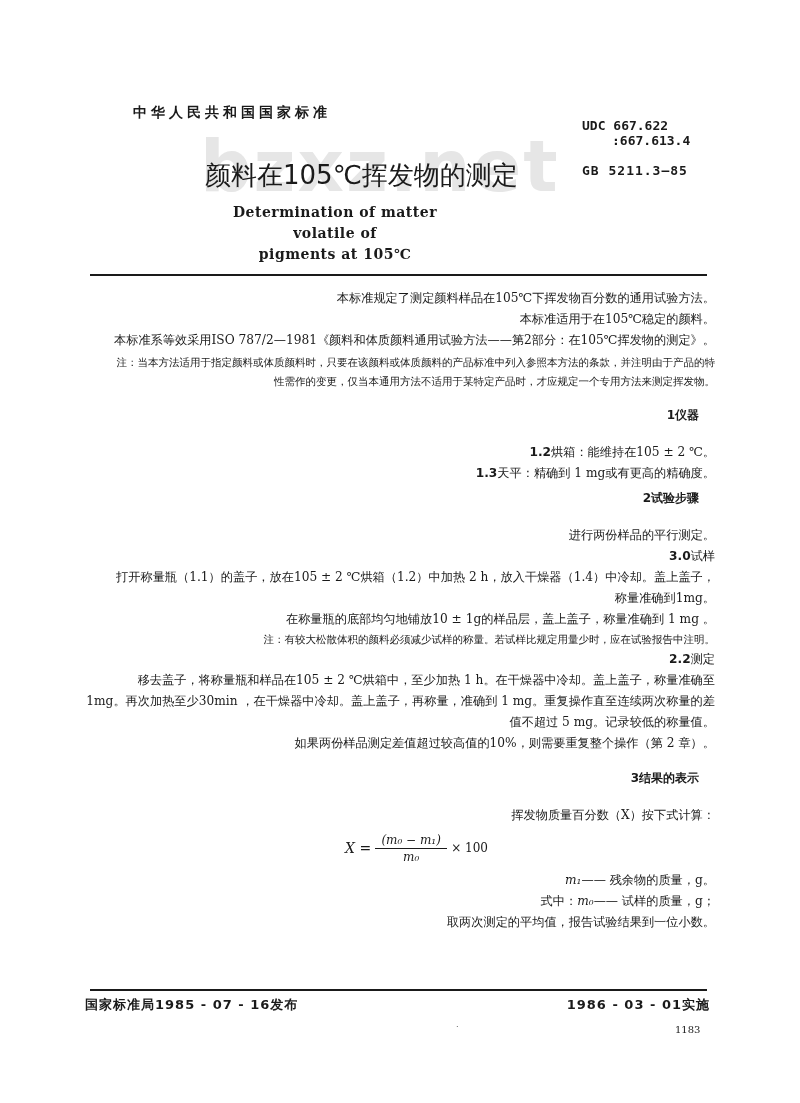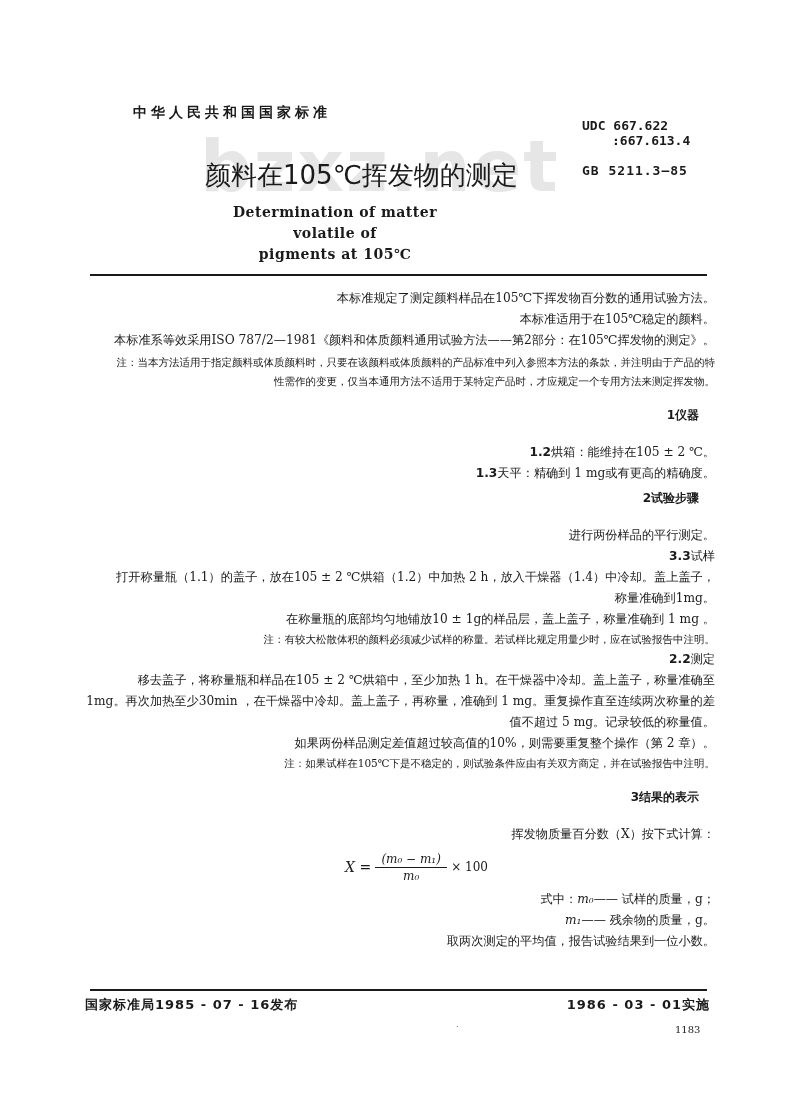--- a/index.html
+++ b/index.html
@@ -64,50 +64,49 @@
   <div style="margin-top:10px;">
     <p class="sub"><span class="num">1.2</span><span>烘箱：能维持在105 ± 2 ℃。</span></p>
     <p class="sub"><span class="num">1.3</span><span>天平：精确到 1 mg或有更高的精确度。</span></p>
   </div>
 
   <p class="sec" style="margin-top:4px;">
     <span class="num">2</span><span>试验步骤</span>
   </p>
   <p class="p" style="margin-top:10px;">进行两份样品的平行测定。</p>
 
-  <p class="sub"><span class="num">3.3</span><span>试样</span></p>
+  <p class="sub"><span class="num">3.0</span><span>试样</span></p>
   <p class="p">打开称量瓶（1.1）的盖子，放在105 ± 2 ℃烘箱（1.2）中加热 2 h，放入干燥器（1.4）中冷却。盖上盖子，称量准确到1mg。</p>
   <p class="p">在称量瓶的底部均匀地铺放10 ± 1g的样品层，盖上盖子，称量准确到 1 mg 。</p>
   <p class="note">注：有较大松散体积的颜料必须减少试样的称量。若试样比规定用量少时，应在试验报告中注明。</p>
 
   <p class="sub"><span class="num">2.2</span><span>测定</span></p>
   <p class="p">移去盖子，将称量瓶和样品在105 ± 2 ℃烘箱中，至少加热 1 h。在干燥器中冷却。盖上盖子，称量准确至1mg。再次加热至少30min ，在干燥器中冷却。盖上盖子，再称量，准确到 1 mg。重复操作直至连续两次称量的差值不超过 5 mg。记录较低的称量值。</p>
   <p class="p">如果两份样品测定差值超过较高值的10%，则需要重复整个操作（第 2 章）。</p>
-  <p class="note">注：如果试样在105℃下是不稳定的，则试验条件应由有关双方商定，并在试验报告中注明。</p>
 
   <p class="sec" style="margin-top:14px;">
     <span class="num">3</span><span>结果的表示</span>
   </p>
   <p class="p" style="margin-top:10px;">挥发物质量百分数（X）按下式计算：</p>
 
   <div style="display:flex; align-items:center; margin-left:260px; height:44px;">
     <span class="formula" style="font-size:14px; margin-right:4px;">X =</span>
     <span style="display:inline-flex; flex-direction:column; align-items:center;">
       <span class="formula" style="font-size:12px; line-height:16px;">(m₀ − m₁)</span>
       <span style="display:block; width:72px; height:1px; background:#1a1a1a;"></span>
       <span class="formula" style="font-size:12px; line-height:16px;">m₀</span>
     </span>
     <span style="font-size:12px; margin-left:4px;">× 100</span>
   </div>
 
+  <p class="p0" style="padding-left:36px;">
+    <span class="formula">m₁</span><span>—— 残余物的质量，g。</span>
+  </p>
   <p class="p0">
     <span>式中：</span><span class="formula">m₀</span><span>—— 试样的质量，g；</span>
-  </p>
-  <p class="p0" style="padding-left:36px;">
-    <span class="formula">m₁</span><span>—— 残余物的质量，g。</span>
   </p>
   <p class="p">取两次测定的平均值，报告试验结果到一位小数。</p>
 </div>
 
 <div class="abs rule" style="top:989px;"></div>
 <div class="abs footer-left">国家标准局1985 - 07 - 16发布</div>
 <div class="abs footer-right">1986 - 03 - 01实施</div>
 <div class="abs dot">·</div>
 <div class="abs pageno">1183</div>
 

